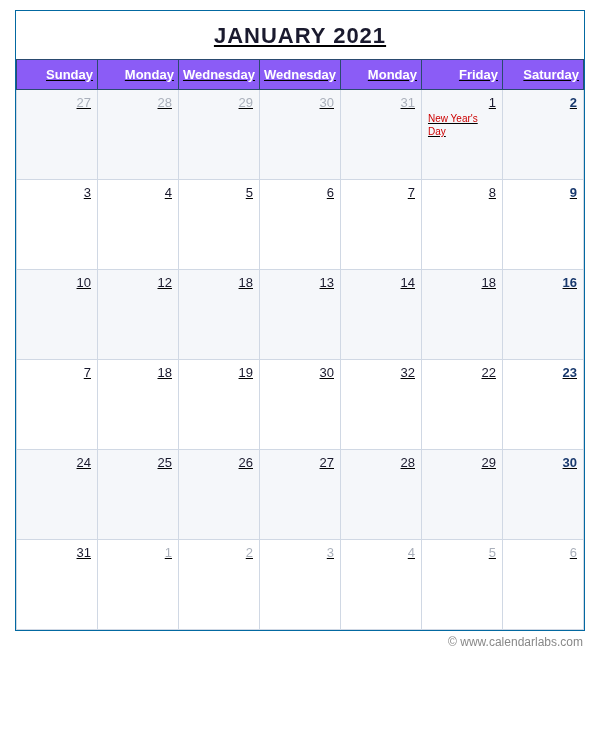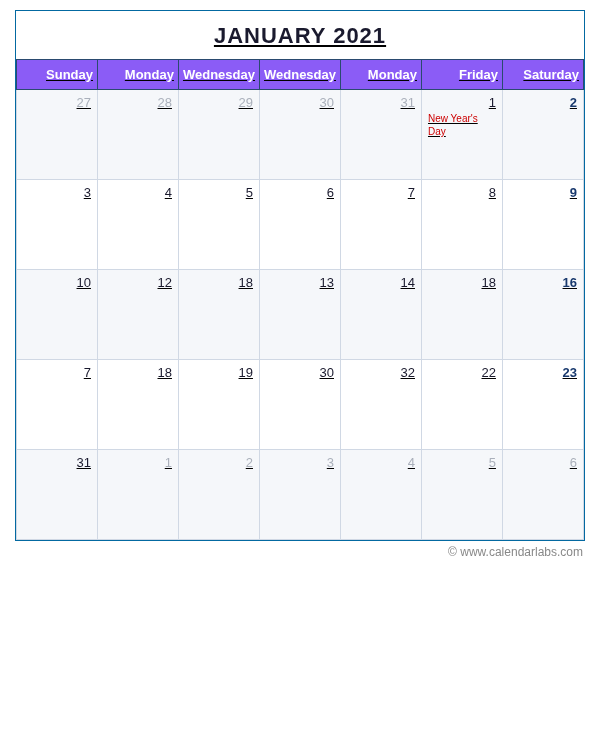--- a/index.html
+++ b/index.html
@@ -192,20 +192,43 @@
           </td>
           <td>
             <div class="day-number">22</div>
           </td>
           <td>
             <div class="day-number saturday">23</div>
           </td>
         </tr>
         <tr>
           <td>
+            <div class="day-number">24</div>
+          </td>
+          <td>
+            <div class="day-number">25</div>
+          </td>
+          <td>
+            <div class="day-number">26</div>
+          </td>
+          <td>
+            <div class="day-number">27</div>
+          </td>
+          <td>
+            <div class="day-number">28</div>
+          </td>
+          <td>
+            <div class="day-number">29</div>
+          </td>
+          <td>
+            <div class="day-number saturday">30</div>
+          </td>
+        </tr>
+        <tr>
+          <td>
             <div class="day-number">31</div>
           </td>
           <td>
             <div class="day-number other-month">1</div>
           </td>
           <td>
             <div class="day-number other-month">2</div>
           </td>
           <td>
             <div class="day-number other-month">3</div>

